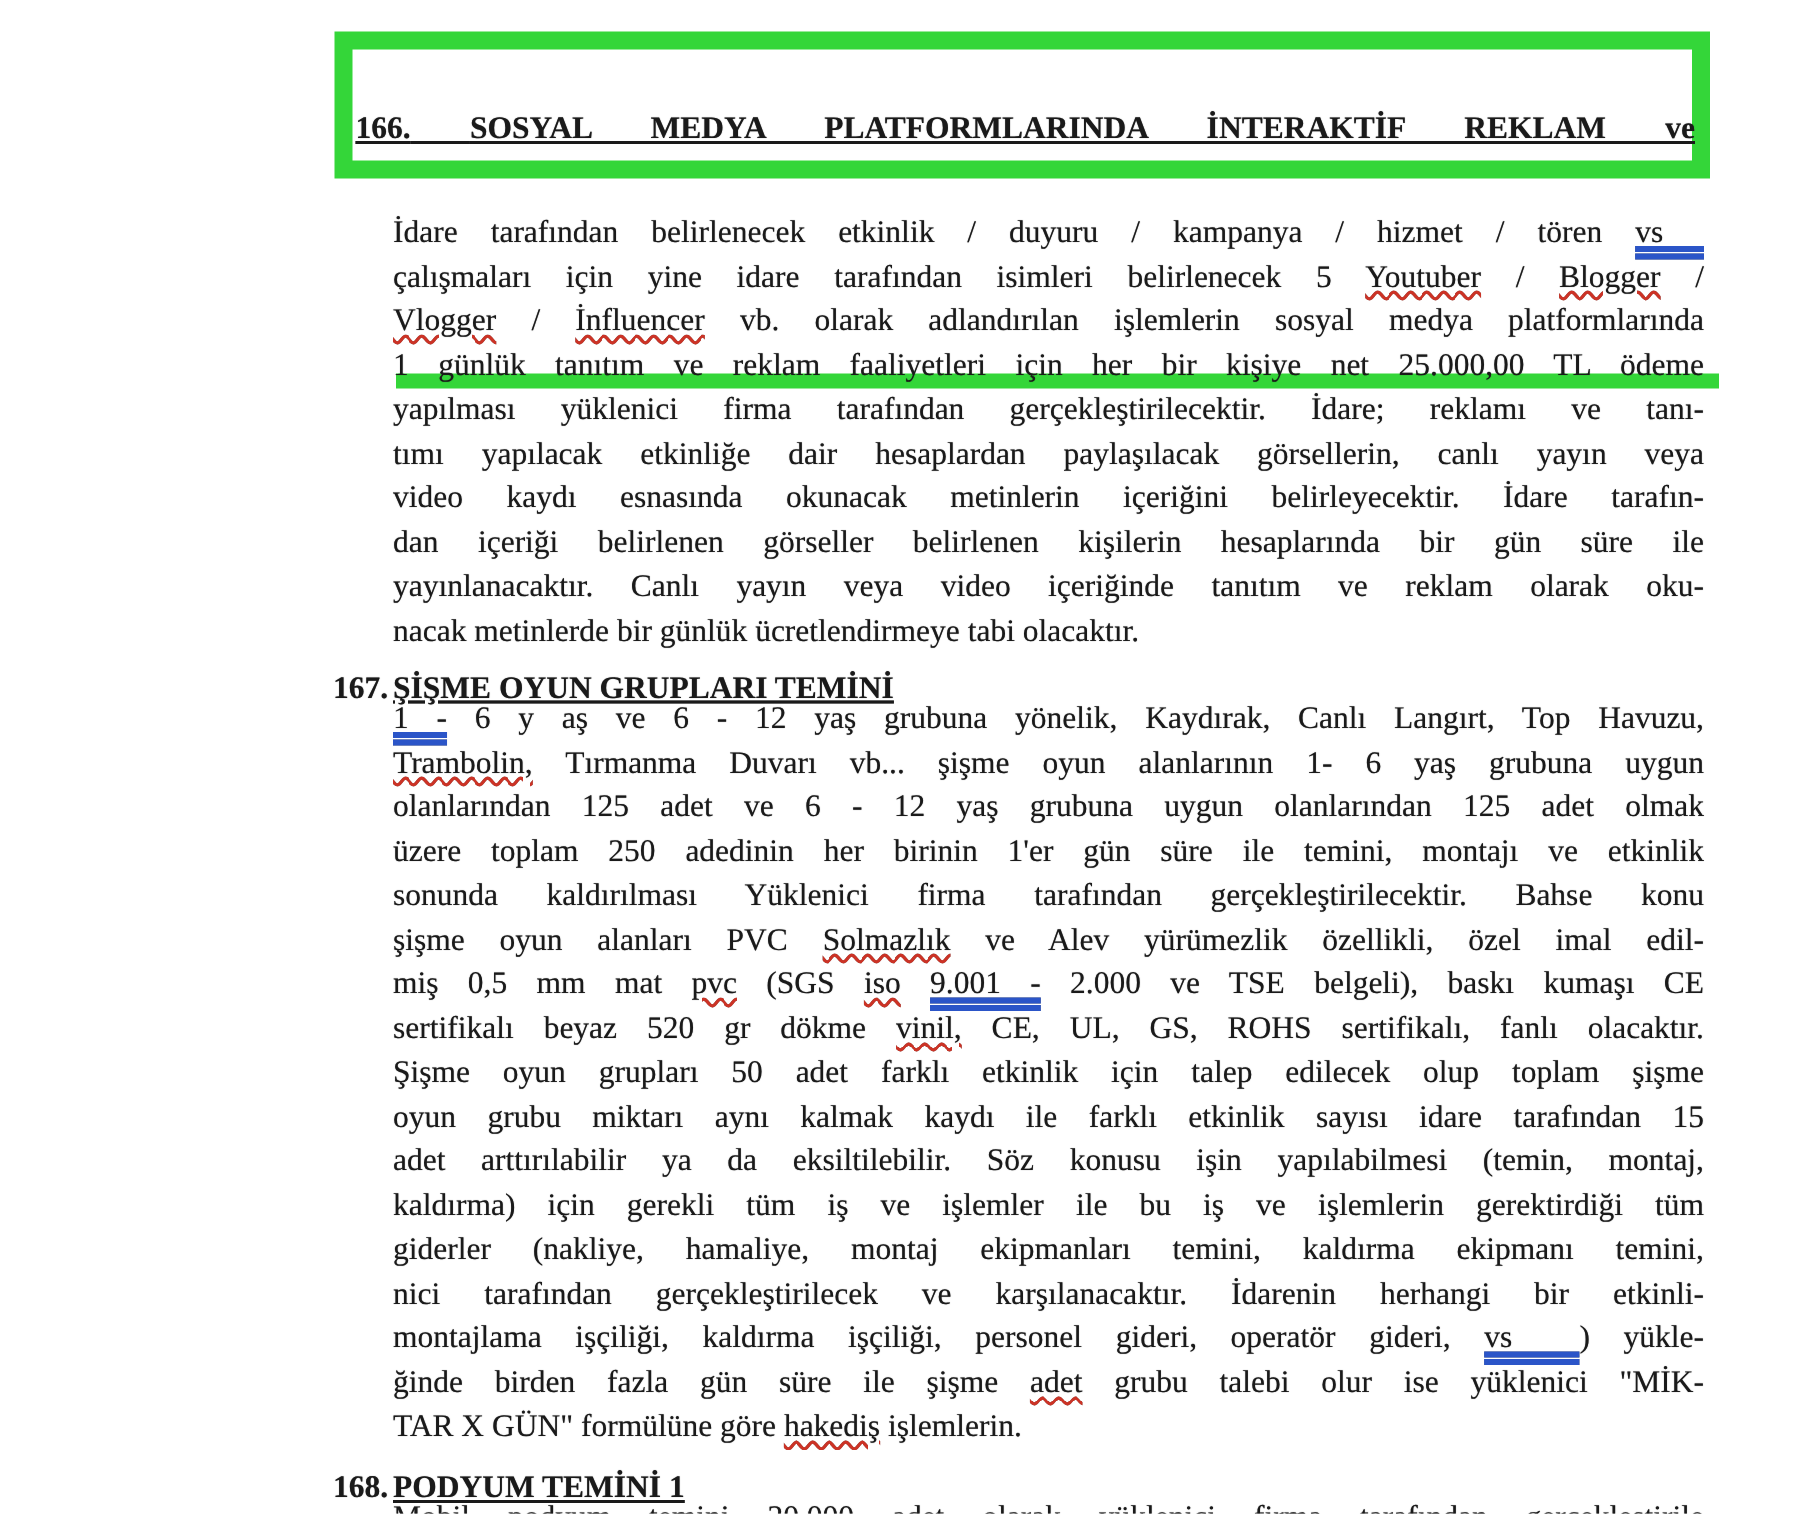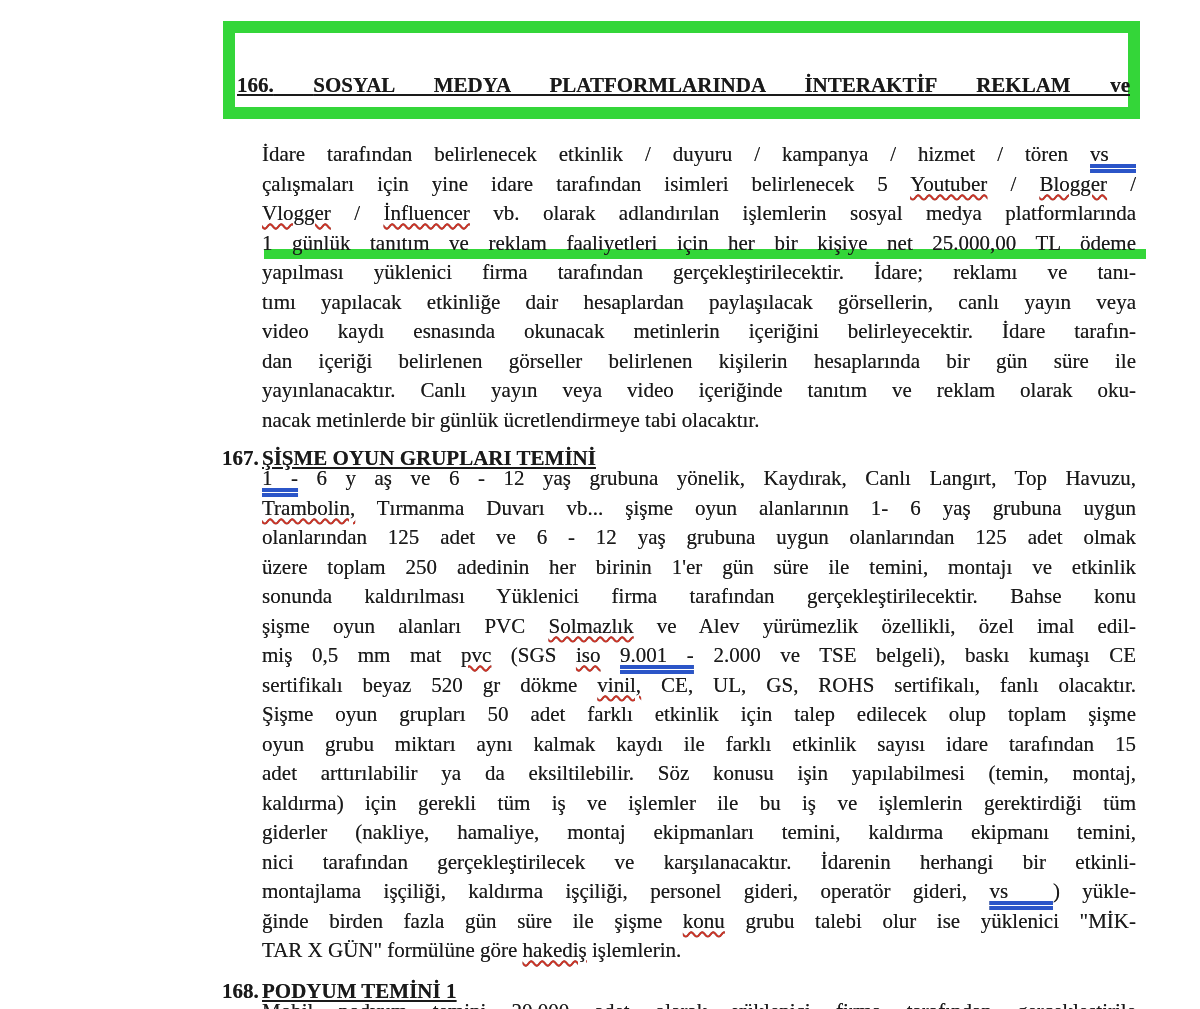--- a/index.html
+++ b/index.html
@@ -127,21 +127,21 @@
     <div class="line"><span>şişme oyun alanları PVC </span><span class="sq">Solmazlık</span><span> ve Alev yürümezlik özellikli, özel imal edil-</span></div>
     <div class="line"><span>miş 0,5 mm mat </span><span class="sq">pvc</span><span> (SGS </span><span class="sq">iso</span><span> </span><span class="bl">9.001 -</span><span> 2.000 ve TSE belgeli), baskı kumaşı CE</span></div>
     <div class="line"><span>sertifikalı beyaz 520 gr dökme </span><span class="sq">vinil,</span><span> CE, UL, GS, ROHS sertifikalı, fanlı olacaktır.</span></div>
     <div class="line"><span>Şişme oyun grupları 50 adet farklı etkinlik için talep edilecek olup toplam şişme</span></div>
     <div class="line"><span>oyun grubu miktarı aynı kalmak kaydı ile farklı etkinlik sayısı idare tarafından 15</span></div>
     <div class="line"><span>adet arttırılabilir ya da eksiltilebilir. Söz konusu işin yapılabilmesi (temin, montaj,</span></div>
     <div class="line"><span>kaldırma) için gerekli tüm iş ve işlemler ile bu iş ve işlemlerin gerektirdiği tüm</span></div>
     <div class="line"><span>giderler (nakliye, hamaliye, montaj ekipmanları temini, kaldırma ekipmanı temini,</span></div>
     <div class="line"><span>nici tarafından gerçekleştirilecek ve karşılanacaktır. İdarenin herhangi bir etkinli-</span></div>
     <div class="line"><span>montajlama işçiliği, kaldırma işçiliği, personel gideri, operatör gideri, </span><span class="bl">vs&nbsp;&nbsp;</span><span>) yükle-</span></div>
-    <div class="line"><span>ğinde birden fazla gün süre ile şişme </span><span class="sq">konu</span><span> grubu talebi olur ise yüklenici "MİK-</span></div>
+    <div class="line"><span>ğinde birden fazla gün süre ile şişme </span><span class="sq">adet</span><span> grubu talebi olur ise yüklenici "MİK-</span></div>
     <div class="line last"><span>TAR X GÜN" formülüne göre </span><span class="sq">hakediş</span><span> işlemlerin.</span></div>
   </div>
 
 <div class="heading doc-text" id="h168">
   <span class="num">168.</span><span>PODYUM TEMİNİ 1</span>
 </div>
 
 <div class="body-block doc-text" id="b168">
     <div class="line"><span>Mobil podyum temini 20.000 adet olarak yüklenici firma tarafından gerçekleştirile</span></div>
   </div>

